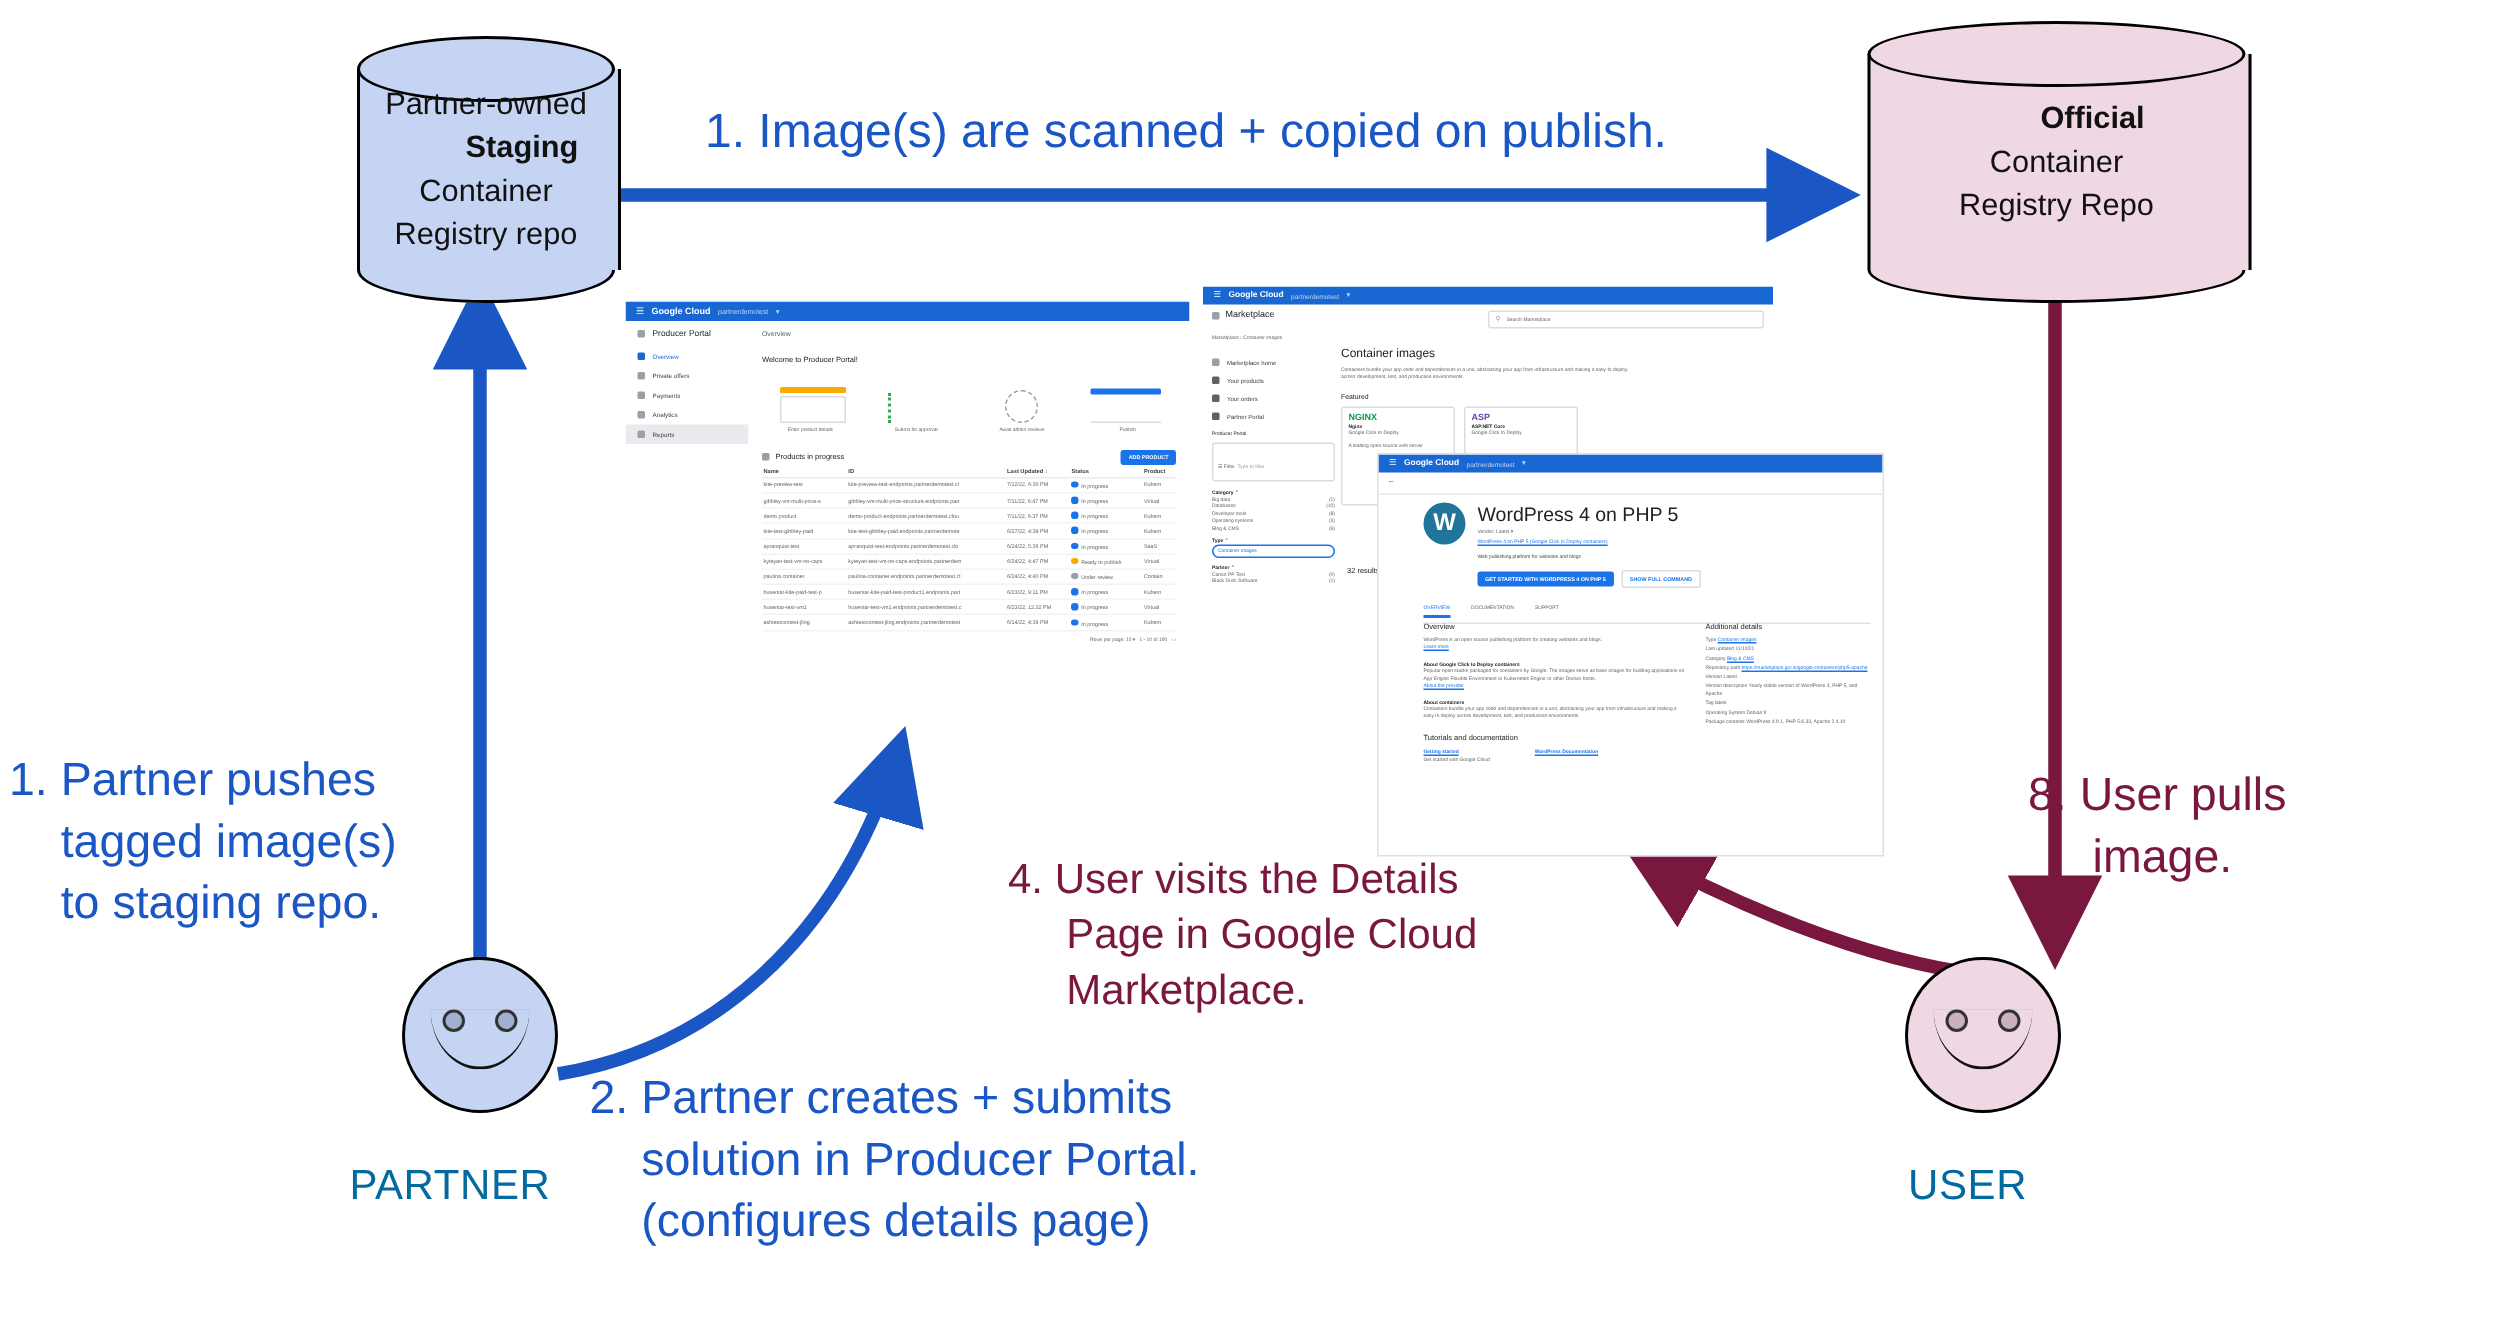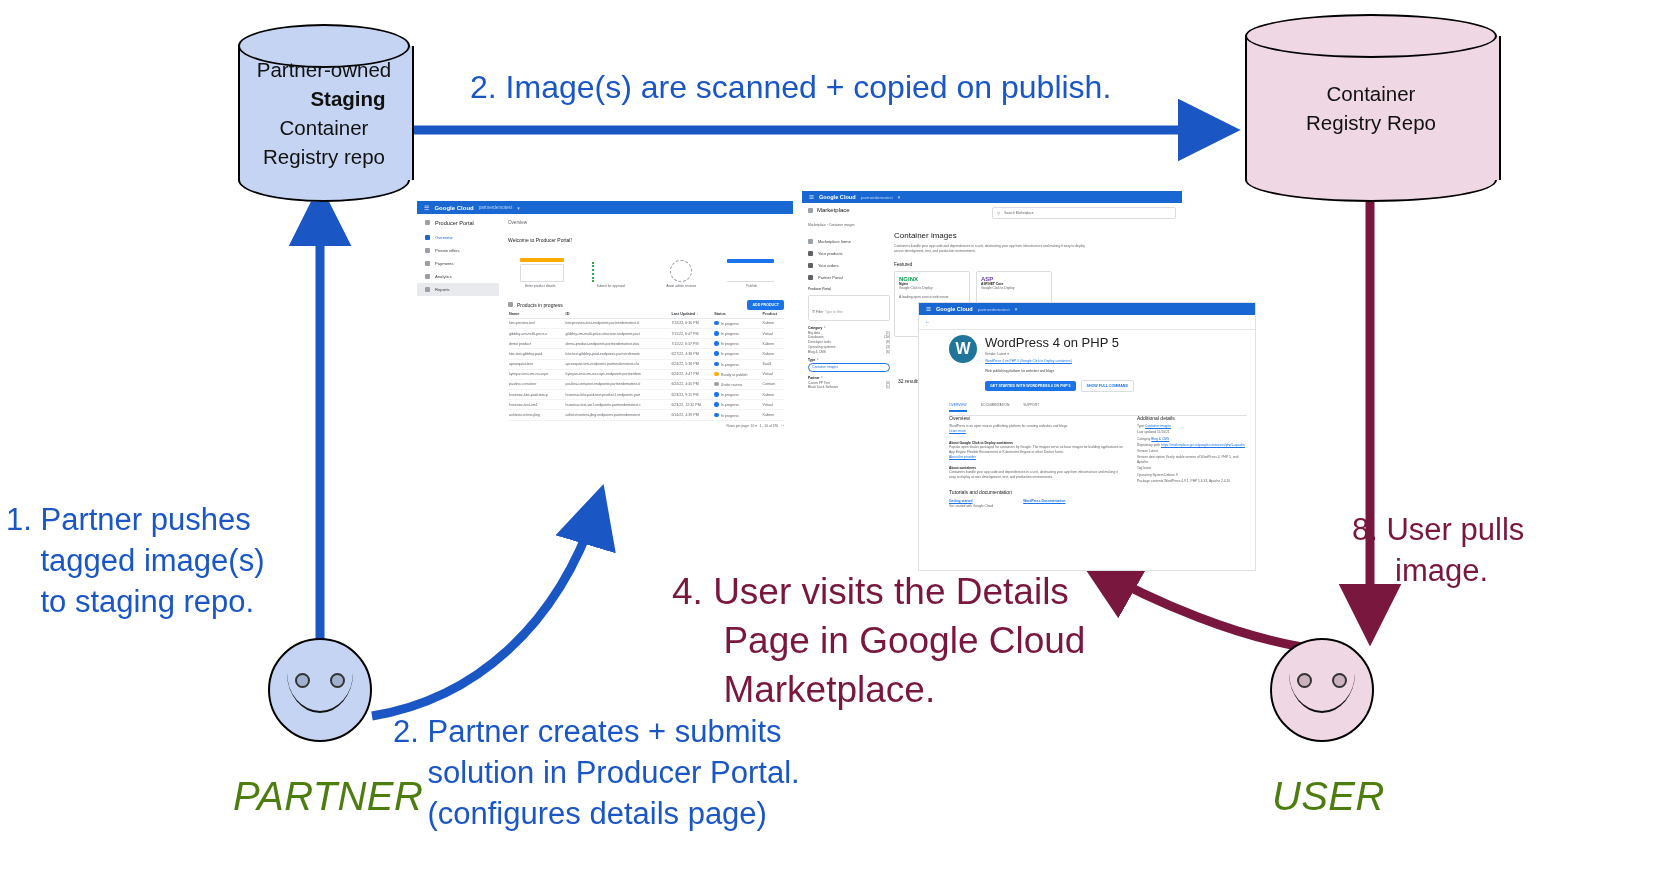--- a/index.html
+++ b/index.html
@@ -20,21 +20,21 @@
   .cyl .label{position:absolute;left:0;right:0;top:50%;transform:translateY(-50%);
               text-align:center;font-size:20.5px;color:#111;line-height:1.42;z-index:4;}
   .cyl .label .b{font-weight:bold;padding-left:48px;}
 
   
   .face{position:absolute;border-radius:50%;border:2.5px solid #000;box-sizing:border-box;}
   .eye{position:absolute;width:15px;height:15px;border-radius:50%;
        border:2px solid #333;box-sizing:border-box;}
   .mouth{position:absolute;left:17%;width:66%;height:38%;
          border-bottom:2.5px solid #111;border-radius:0 0 50% 50%/0 0 100% 100%;}
-  .person-label{position:absolute;font-size:40px;color:#4d7c0f;letter-spacing:.4px;font-style:italic;}
+  .person-label{position:absolute;font-size:28px;color:#0369a1;letter-spacing:.4px;}
 
   
   .step{position:absolute;line-height:1.32;white-space:pre;}
   .blue{color:#1a56c4;}
   .maroon{color:#79173f;}
 
   
   svg.arrows{position:absolute;left:0;top:0;width:1679px;height:896px;
              pointer-events:none;}
 
@@ -118,36 +118,37 @@
     <div>Registry repo</div>
   </div>
 </div>
 
 <div class="cyl" id="official" style="left:1245px;top:14px;width:252px;height:188px;">
   <div class="body" style="background:#efd7e4;"></div>
   <div class="botfill" style="background:#efd7e4;"></div>
   <div class="bot"></div>
   <div class="top" style="background:#efd7e4;"></div>
   <div class="label">
+    <div class="b">Official</div>
     <div>Container</div>
     <div>Registry Repo</div>
   </div>
 </div>
 
-<div class="step blue" style="left:470px;top:66px;font-size:32px;">2. Image(s) are scanned + copied on publish.</div>
+<div class="step blue" style="left:470px;top:66px;font-size:32px;">1. Image(s) are scanned + copied on publish.</div>
 
 <div class="step blue" style="left:6px;top:500px;font-size:31px;">1. Partner pushes
     tagged image(s)
     to staging repo.</div>
 
 <div class="step blue" style="left:393px;top:712px;font-size:31px;">2. Partner creates + submits
     solution in Producer Portal.
     (configures details page)</div>
 
-<div class="step maroon" style="left:672px;top:568px;font-size:37px;">4. User visits the Details
+<div class="step maroon" style="left:672px;top:568px;font-size:28px;">4. User visits the Details
      Page in Google Cloud
      Marketplace.</div>
 
 <div class="step maroon" style="left:1352px;top:510px;font-size:31px;">8. User pulls
      image.</div>
 
 <div class="face" style="left:268px;top:638px;width:104px;height:104px;background:#c5d4f2;">
   <div class="eye" style="left:25px;top:33px;background:#9fb1cf;"></div>
   <div class="eye" style="left:60px;top:33px;background:#9fb1cf;"></div>
   <div class="mouth" style="top:33px;"></div>

